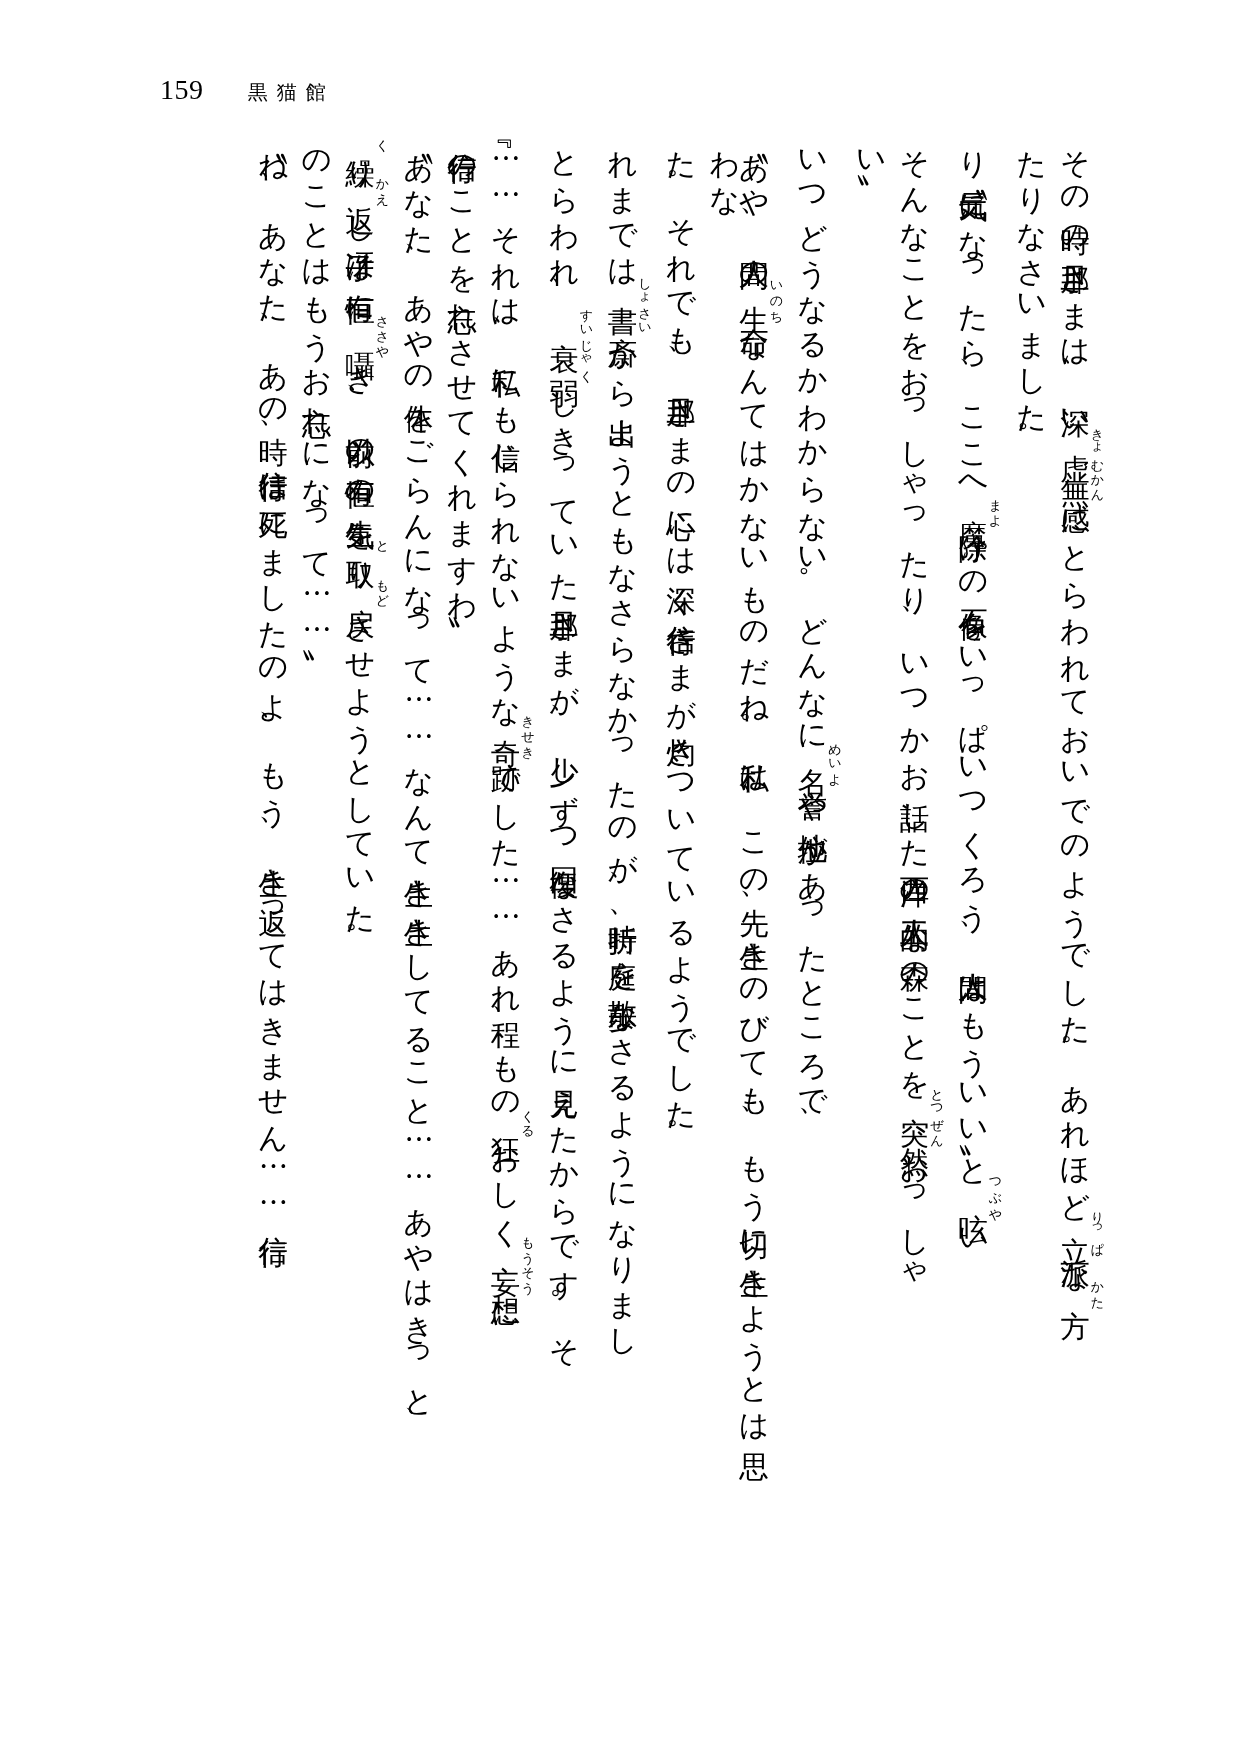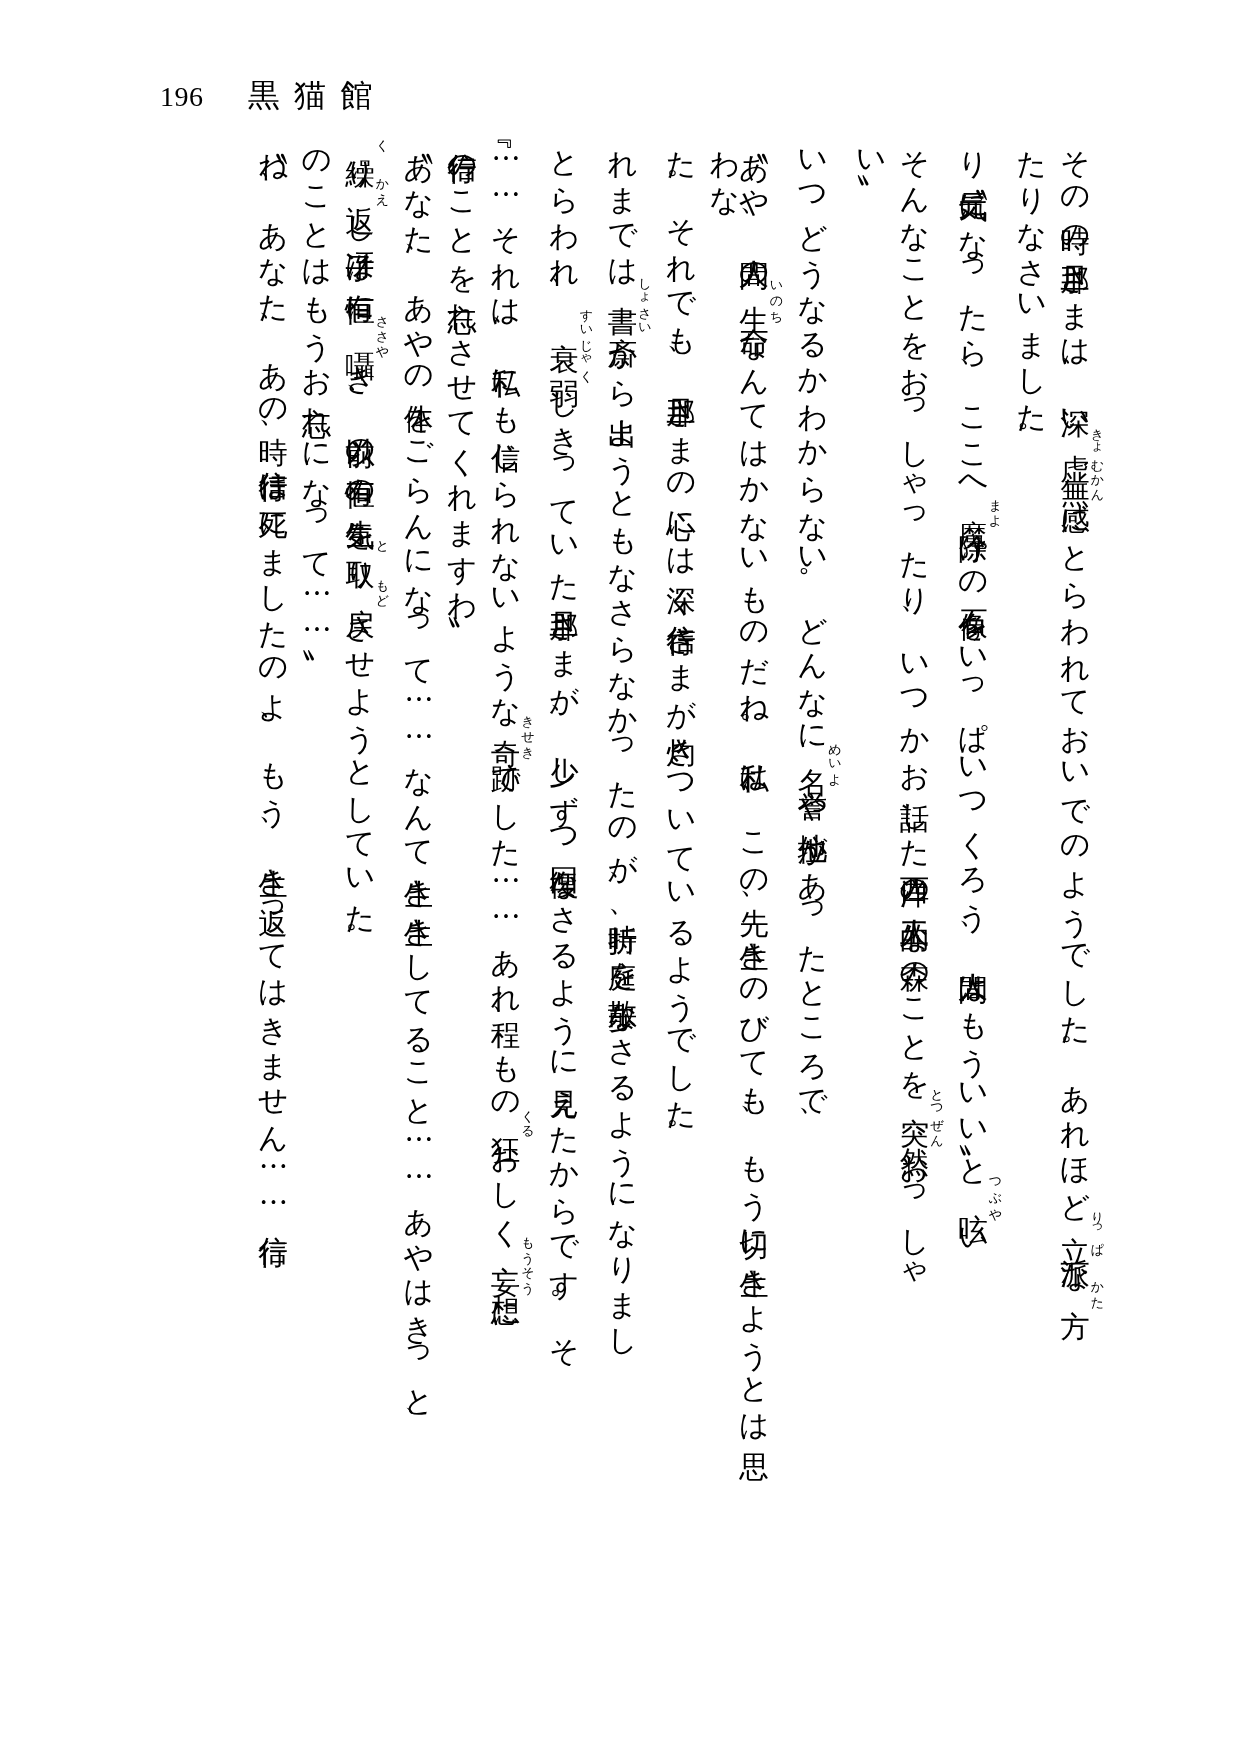--- a/index.html
+++ b/index.html
@@ -31,21 +31,21 @@
     left: 160px;
     display: flex;
     align-items: baseline;
     gap: 44px;
   }
   .header .folio {
     font-size: 28px;
     letter-spacing: 0.02em;
   }
   .header .title {
-    font-size: 32px;
+    font-size: 20px;
     letter-spacing: 0.45em;
   }
 
   
   .textblock {
     position: absolute;
     top: 130px;
     right: 96px;
     height: 1310px;
     width: 900px;
@@ -79,21 +79,21 @@
     font-family: "DejaVu Serif", "Liberation Serif", serif;
     line-height: 1;
   }
 </style>
 </head>
 <body>
 
 <div class="page">
 
   <div class="header">
-    <span class="folio">196</span>
+    <span class="folio">159</span>
     <span class="title">黒猫館</span>
   </div>
 
   <div class="textblock">
 
     <div class="col">〝ね、あなた、あの時、信行は死にましたのよ、もう、生き返ってはきません……信行</div>
 
     <div class="col">のことはもうお忘れになって……〟</div>
 
     <div class="col"><ruby>繰<rt>く</rt></ruby>り<ruby>返<rt>かえ</rt></ruby>し冴子は有恒に<ruby>囁<rt>ささや</rt></ruby>き、以前の有恒の生気を<ruby>取<rt>と</rt></ruby>り<ruby>戻<rt>もど</rt></ruby>させようとしていた。</div>

